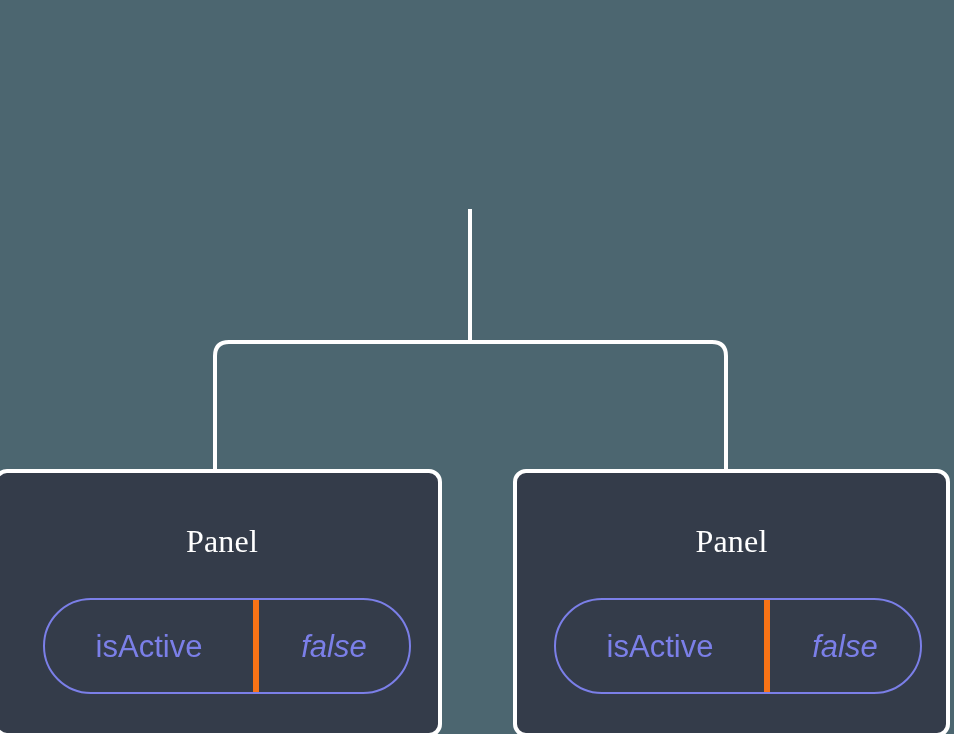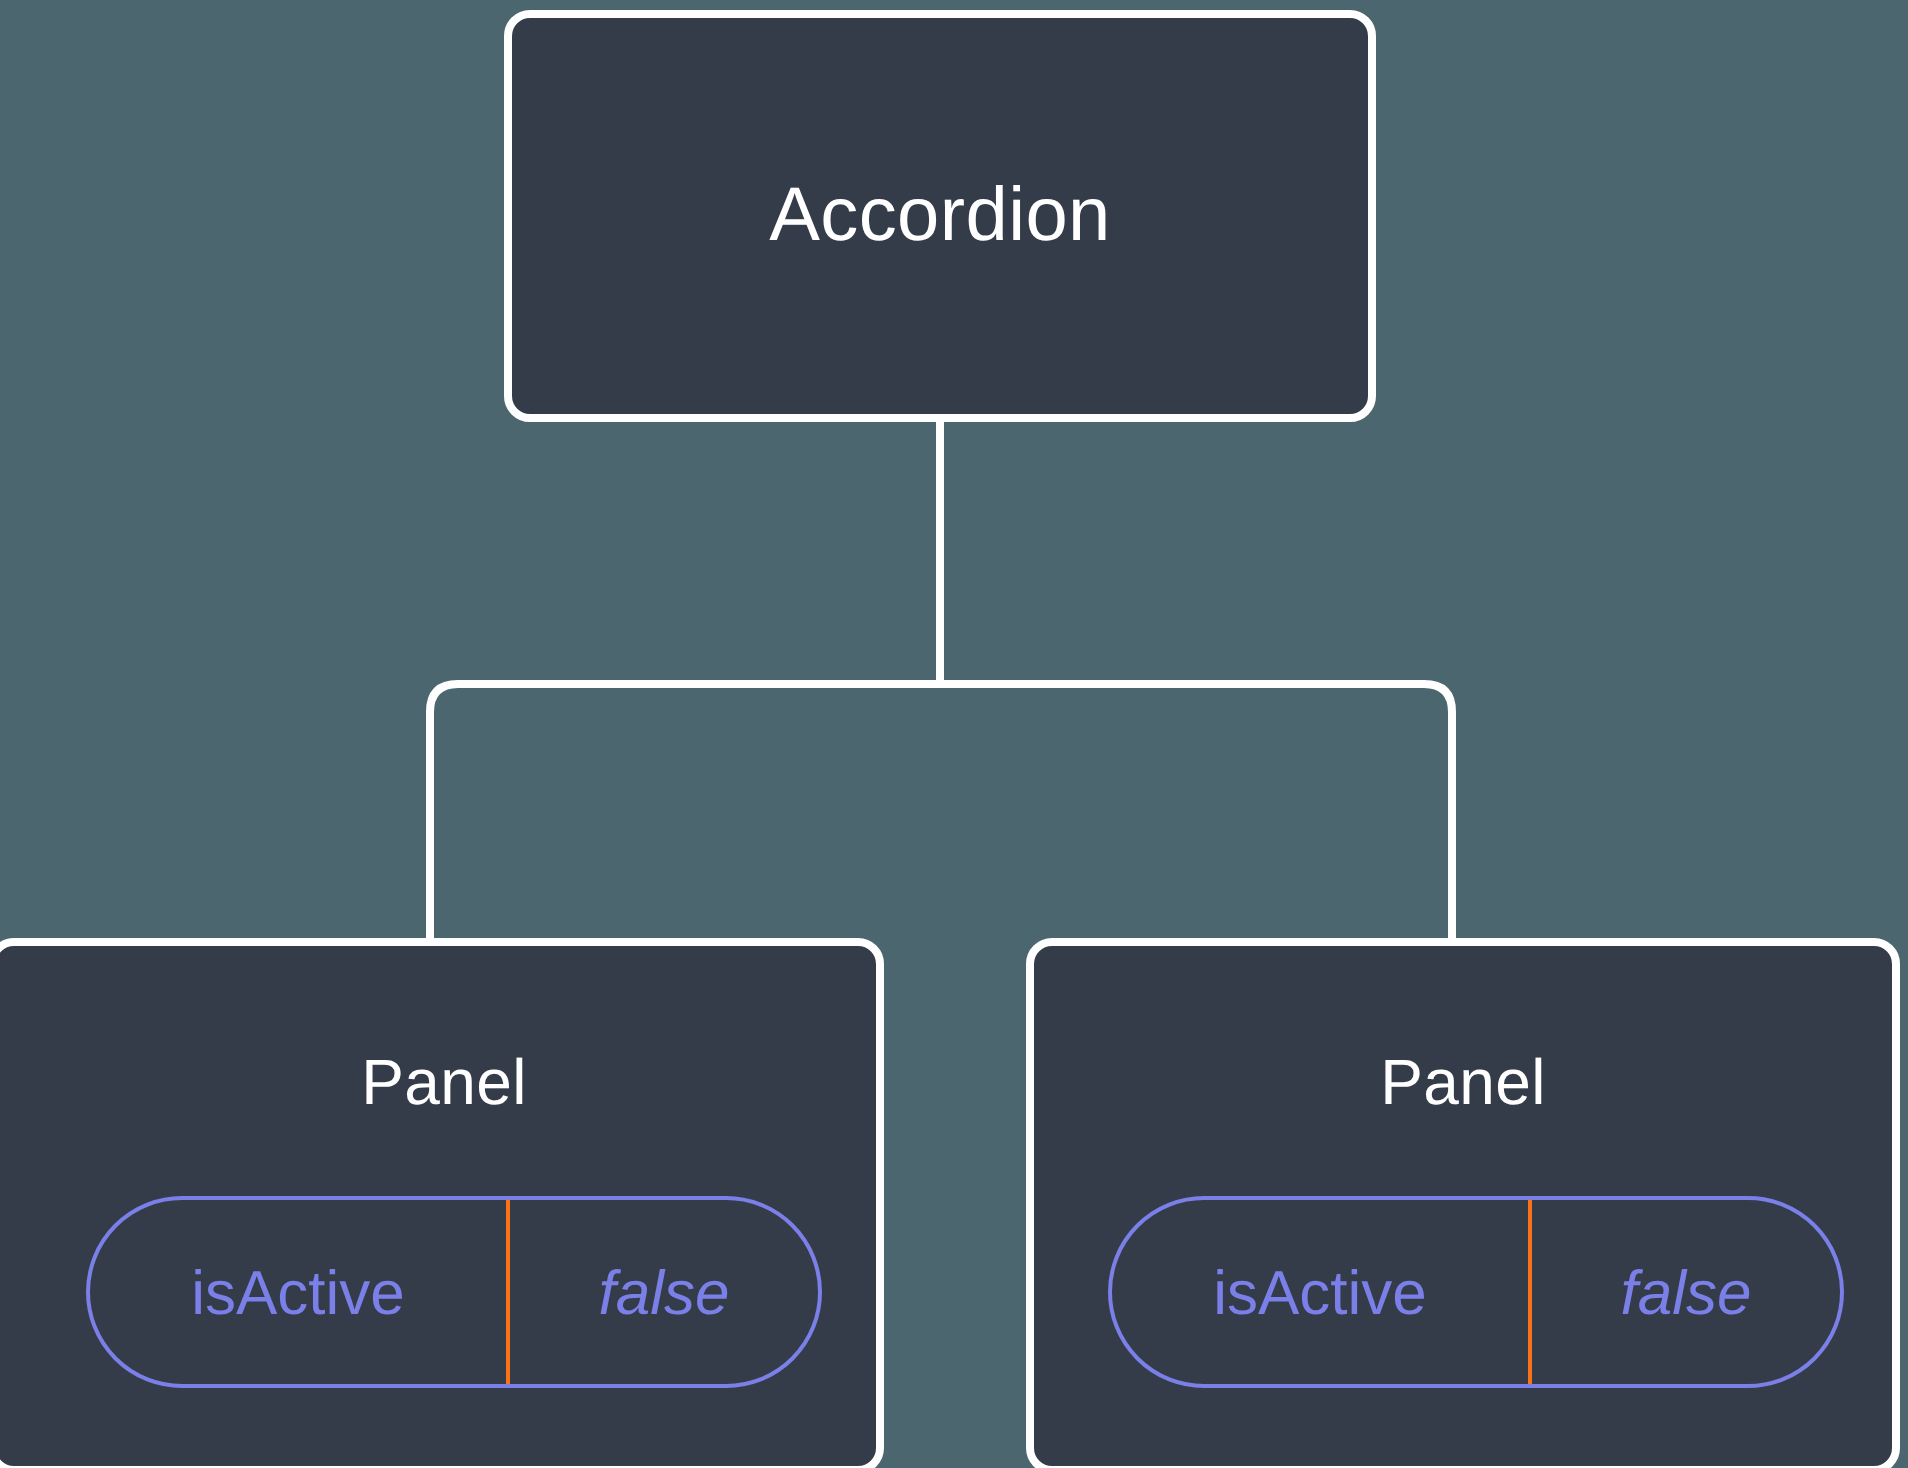--- a/index.html
+++ b/index.html
@@ -63,20 +63,21 @@
     font-size: 38px;
     font-weight: 400;
     letter-spacing: 0.2px;
     line-height: 1;
     white-space: nowrap;
   }
   .node-panel-left .node-title,
   .node-panel-right .node-title {
     font-size: 32px;
     margin-top: 52px;
+    font-family: Liberation Serif, serif;
   }
   .node-panel-left .node-title {
     margin-left: 8px;
   }
   .prop-pill {
     position: absolute;
     box-sizing: border-box;
     top: 125px;
     height: 96px;
     border: 2px solid #7b7fe8;
@@ -98,43 +99,40 @@
     display: flex;
     align-items: center;
     justify-content: center;
     color: #7b7fe8;
     font-size: 31px;
     line-height: 1;
     white-space: nowrap;
   }
   .prop-key {
     width: 208px;
-    border-right: 2px solid #f97316;
+    border-right: 6px solid #f97316;
   }
   .prop-val {
     flex: 1;
     font-style: italic;
   }
 </style>
 </head>
 <body>
 
 <div id="stage">
 
   <svg id="edges" viewBox="0 0 954 734" xmlns="http://www.w3.org/2000/svg">
     <g fill="none" stroke="#ffffff" stroke-width="4" stroke-linecap="butt">
       <path d="M470,209 L470,342"></path>
       <path d="M470,342 L229,342 Q215,342 215,356 L215,471"></path>
       <path d="M470,342 L712,342 Q726,342 726,356 L726,471"></path>
     </g>
   </svg>
 
-  <div class="node node-root">
-    <span class="node-title">Accordion</span>
-  </div>
 
   <div class="node node-panel-left">
     <span class="node-title">Panel</span>
     <div class="prop-pill">
       <span class="prop-key">isActive</span>
       <span class="prop-val">false</span>
     </div>
   </div>
 
   <div class="node node-panel-right">

